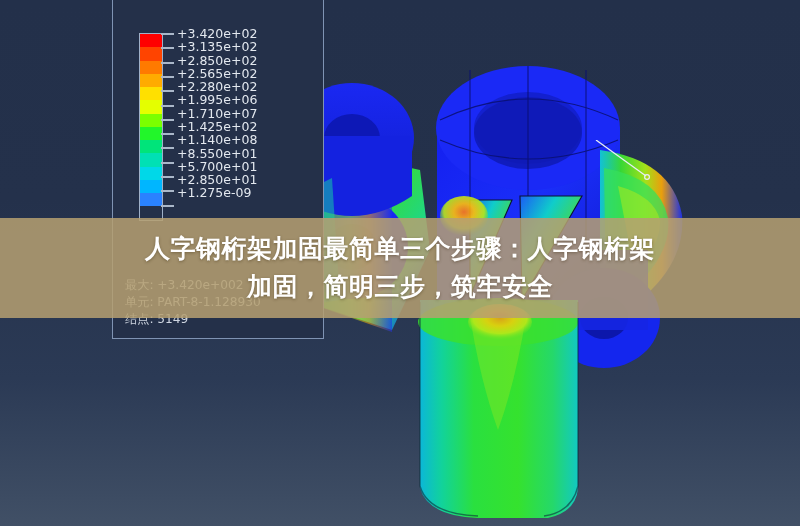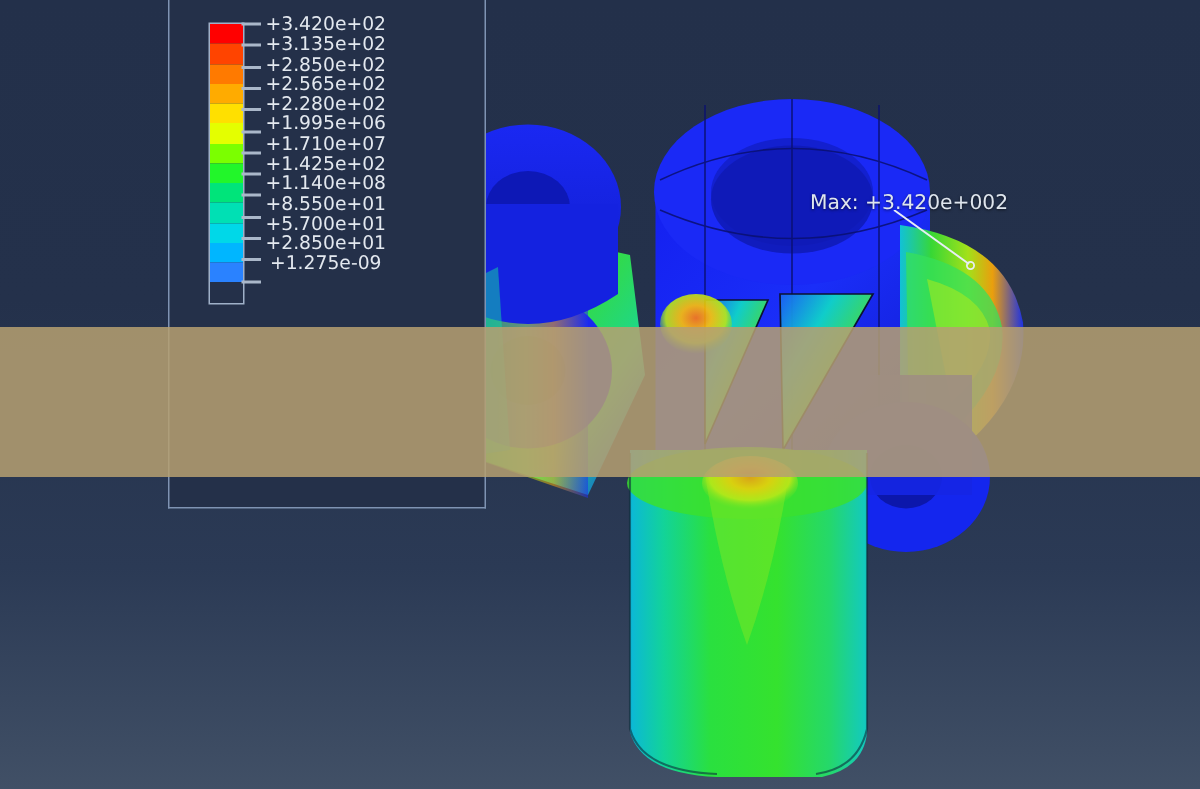--- a/index.html
+++ b/index.html
@@ -12,21 +12,21 @@
   
   #model{position:absolute;left:0;top:0;width:800px;height:526px;}
 
   
   #legend{
     position:absolute;left:112px;top:-2px;width:212px;height:341px;
     background:#243049;border:1px solid #7f93b3;border-top:none;
     box-sizing:border-box;padding:10px 0 0 12px;
   }
   .lg-head{color:#d6dce6;font-size:12.5px;line-height:16.5px;letter-spacing:.1px;white-space:nowrap;}
-  #bar-wrap{position:relative;margin-top:7px;height:250px;text-align:center;}
+  #bar-wrap{position:relative;margin-top:25px;height:250px;}
   #cbar{position:absolute;left:14px;top:0;width:22px;height:186px;border:1px solid #9fb0c8;}
   #cbar div{height:13.28px;}
   .ticks{position:absolute;left:36px;top:0;width:14px;height:186px;}
   .ticks i{position:absolute;left:0;display:block;width:13px;height:2px;background:#aab7c9;}
   .vals{position:absolute;left:52px;top:-6px;}
   .vals span{display:block;color:#e3e8ef;font-size:12.5px;line-height:13.28px;white-space:nowrap;}
   .lg-foot{position:absolute;left:12px;bottom:10px;}
   .lg-foot span{display:block;color:#cfd6e1;font-size:12.2px;line-height:17px;white-space:nowrap;}
 
   
@@ -205,23 +205,31 @@
           <span>+1.710e+07</span>
           <span>+1.425e+02</span>
           <span>+1.140e+08</span>
           <span>+8.550e+01</span>
           <span>+5.700e+01</span>
           <span>+2.850e+01</span>
           <span>+1.275e-09</span>
         </div>
     </div>
 
+    <div class="lg-foot">
+      <span>最大: +3.420e+002</span>
+      <span>单元: PART-8-1.128930</span>
+      <span>结点: 5149</span>
+    </div>
   </div>
 
-  <div id="maxnote">Max: +3.420e+002</div>
   <svg id="leader" viewBox="0 0 70 44">
     <path d="M2 0 L52 36" stroke="#e8eef5" stroke-width="1.3" fill="none"></path>
     <circle cx="53" cy="37" r="2.4" fill="none" stroke="#e8eef5" stroke-width="1.2"></circle>
   </svg>
 
   <div id="band"></div>
+  <div id="caption">
+    <span>人字钢桁架加固最简单三个步骤：人字钢桁架</span>
+    <span>加固，简明三步，筑牢安全</span>
+  </div>
 
 </div>
 
 </body></html>

